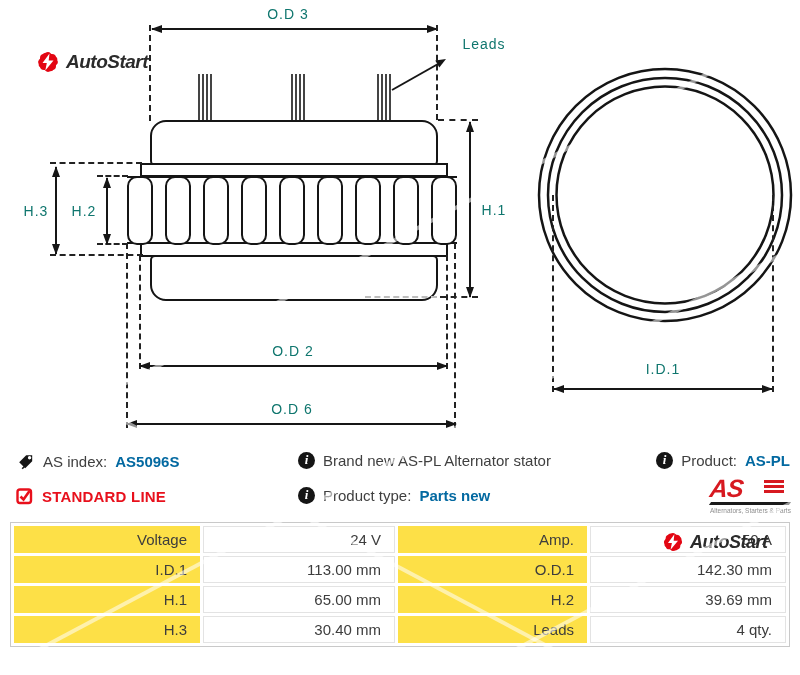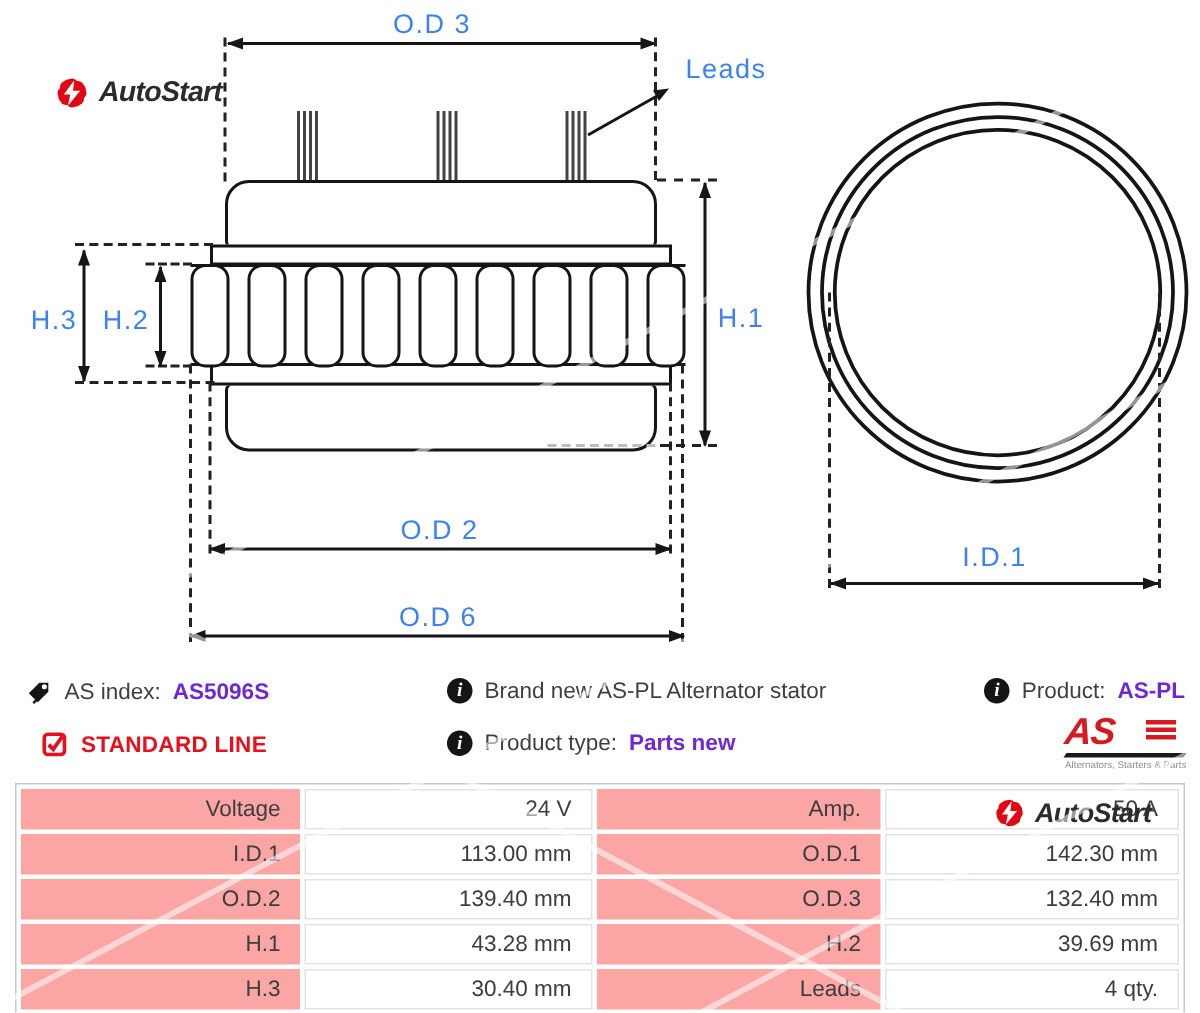--- a/index.html
+++ b/index.html
@@ -1,19 +1,19 @@
 <!DOCTYPE html>
 <html><head>
 <meta charset="utf-8">
 <style>
   html,body{margin:0;padding:0;background:#fff;}
   .stage{position:relative;width:800px;height:675px;background:#fff;overflow:hidden;
          font-family:"Liberation Sans",sans-serif;color:#3d3d3d;}
   
-  .dimlabel{position:absolute;color:#3b82f6;font-size:18px;letter-spacing:1px;text-align:center;white-space:nowrap;}
+  .dimlabel{position:absolute;color:#0f766e;font-size:14px;letter-spacing:1px;text-align:center;white-space:nowrap;}
   .dim-h{position:absolute;height:0;border-top:2px solid #161616;}
   .dim-h::before{content:"";position:absolute;left:-1px;top:-5px;width:0;height:0;
     border-top:4px solid transparent;border-bottom:4px solid transparent;border-right:11px solid #161616;}
   .dim-h::after{content:"";position:absolute;right:-1px;top:-5px;width:0;height:0;
     border-top:4px solid transparent;border-bottom:4px solid transparent;border-left:11px solid #161616;}
   .dim-v{position:absolute;width:0;border-left:2px solid #161616;}
   .dim-v::before{content:"";position:absolute;top:-1px;left:-5px;width:0;height:0;
     border-left:4px solid transparent;border-right:4px solid transparent;border-bottom:11px solid #161616;}
   .dim-v::after{content:"";position:absolute;bottom:-1px;left:-5px;width:0;height:0;
     border-left:4px solid transparent;border-right:4px solid transparent;border-top:11px solid #161616;}
@@ -31,29 +31,29 @@
   .astart .txt{font-style:italic;font-weight:bold;color:#2b2b2b;letter-spacing:-0.5px;white-space:nowrap;}
   .aspl{position:absolute;right:10px;top:477px;width:80px;z-index:8;}
   .aspl-mark{position:relative;height:25px;text-align:left;}
   .aspl-as{font-size:25px;line-height:23px;font-weight:bold;font-style:italic;color:#d71920;letter-spacing:-1px;display:inline-block;transform:skewX(-6deg);}
   .aspl-lines{position:absolute;right:6px;top:3px;}
   .aspl-lines i{display:block;width:20px;height:2.5px;background:#d71920;margin-bottom:2.5px;}
   .aspl-under{height:3px;background:#1a1a1a;transform:skewX(-35deg);}
   .aspl-cap{font-size:6.5px;color:#8e8e8e;white-space:nowrap;margin-top:2px;text-align:center;}
   
   .inforow{position:absolute;display:flex;align-items:center;gap:8px;font-size:15px;color:#3f3f3f;white-space:nowrap;}
-  .inforow b{color:#6d28d9;}
+  .inforow b{color:#0369a1;}
   .ico-info{flex:0 0 auto;width:17px;height:17px;border-radius:50%;background:#151515;color:#fff;
     font-family:"Liberation Serif",serif;font-style:italic;font-weight:bold;font-size:13px;line-height:16px;text-align:center;}
   .stdline{color:#e8101c;font-weight:bold;letter-spacing:0.2px;}
   
   table.spec{position:absolute;left:10px;top:522px;width:780px;border-collapse:separate;border-spacing:3px;
     border:1px solid #c9c9c9;background:#fff;font-size:15px;color:#3d3d3d;}
   table.spec td{height:25px;padding:0 13px 0 4px;text-align:right;vertical-align:middle;}
-  td.lab{background:#fca5a5;}
+  td.lab{background:#fde047;}
   td.val{background:#fff;border:1px solid #e3e3e3;}
   
   .wm{position:absolute;width:1250px;height:4px;background:rgba(255,255,255,0.55);transform-origin:left center;
       pointer-events:none;z-index:9;}
   .wmgray{position:absolute;border-top:2px dashed #bdbdbd;z-index:3;}
 </style>
 </head>
 <body>
 
 <div class="stage">
@@ -169,21 +169,21 @@
     <span class="ico-info">i</span>
     <span>Brand new AS-PL Alternator stator</span>
   </div>
 
   <div class="inforow" style="right:10px;top:452px;">
     <span class="ico-info">i</span>
     <span>Product:</span>
       <b>AS-PL</b>
   </div>
 
-  <div class="inforow" style="left:28px;top:487px;">
+  <div class="inforow" style="left:16px;top:487px;">
     <svg width="18" height="18" viewBox="0 0 18 18">
       <rect x="1.5" y="2.5" width="13.5" height="13.5" rx="2.5" fill="none" stroke="#e8101c" stroke-width="2.4"></rect>
       <polyline points="4.5,9.5 7.5,12.5 13.5,4" fill="none" stroke="#e8101c" stroke-width="2.6"></polyline>
     </svg>
     <span class="stdline">STANDARD LINE</span>
   </div>
 
   <div class="inforow" style="left:298px;top:487px;">
     <span class="ico-info">i</span>
     <span>Product type:</span>
@@ -217,28 +217,22 @@
         <td class="lab">Amp.</td>
         <td class="val">50 A</td>
       </tr>
       <tr>
         <td class="lab">I.D.1</td>
         <td class="val">113.00 mm</td>
         <td class="lab">O.D.1</td>
         <td class="val">142.30 mm</td>
       </tr>
       <tr>
-        <td class="lab">O.D.2</td>
-        <td class="val">139.40 mm</td>
-        <td class="lab">O.D.3</td>
-        <td class="val">132.40 mm</td>
-      </tr>
-      <tr>
         <td class="lab">H.1</td>
-        <td class="val">43.28 mm</td>
+        <td class="val">65.00 mm</td>
         <td class="lab">H.2</td>
         <td class="val">39.69 mm</td>
       </tr>
       <tr>
         <td class="lab">H.3</td>
         <td class="val">30.40 mm</td>
         <td class="lab">Leads</td>
         <td class="val">4 qty.</td>
       </tr>
     </tbody>

